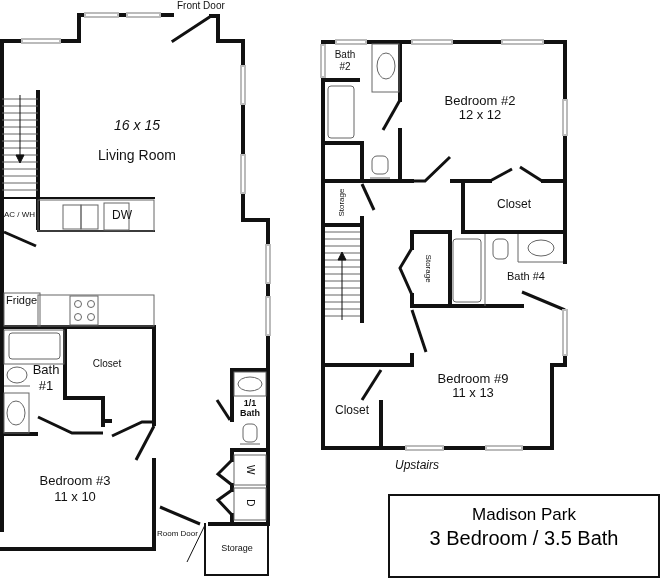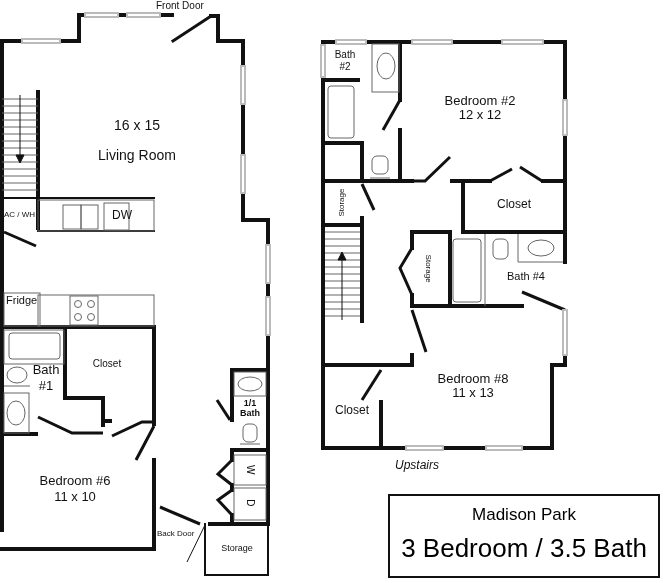--- a/index.html
+++ b/index.html
@@ -1,21 +1,21 @@
 <!DOCTYPE html>
 <html><head>
 <meta charset="utf-8">
 <style>
   html, body { margin:0; padding:0; background:#ffffff; }
   body { width:670px; height:583px; position:relative; overflow:hidden; font-family:"Liberation Sans", sans-serif; color:#000; }
   svg.plan { position:absolute; left:0; top:0; }
   .lbl { position:absolute; font-family:"Liberation Sans", sans-serif; color:#111; text-align:center; line-height:1.15; white-space:nowrap; }
   .title-box { position:absolute; left:388px; top:494px; width:272px; height:84px; border:2px solid #111; box-sizing:border-box; text-align:center; }
   .title-box .t1 { font-size:17px; margin-top:10px; line-height:1.1; }
-  .title-box .t2 { font-size:26px; margin-top:9px; line-height:1.1; }
+  .title-box .t2 { font-size:20px; margin-top:2px; line-height:1.1; }
 </style>
 </head>
 <body>
 
 <svg class="plan" width="670" height="583" viewBox="0 0 670 583">
 
   <g stroke="#111" stroke-width="4" fill="none" stroke-linecap="square">
 
     <polyline points="2,530 2,41 22,41"></polyline>
     <line x1="60" y1="41" x2="79" y2="41"></line>
@@ -215,47 +215,47 @@
 
     <rect x="453" y="239" width="28" height="63" rx="3"></rect>
     <line x1="485" y1="234" x2="485" y2="306"></line>
     <rect x="493" y="239" width="15" height="20" rx="5"></rect>
     <line x1="518" y1="234" x2="518" y2="262"></line>
     <line x1="518" y1="262" x2="563" y2="262"></line>
     <ellipse cx="541" cy="248" rx="13" ry="8"></ellipse>
   </g>
 </svg>
 
-<div class="lbl" style="left:156px;top:0px;font-size:10px;">Front Door</div>
+<div class="lbl" style="left:177px;top:0px;font-size:10px;">Front Door</div>
 <div class="lbl" style="left:87px;top:100px;width:100px;font-size:14px;margin-top:47px;">Living Room</div>
-<div class="lbl" style="left:87px;top:117px;width:100px;font-size:14px;">16 x 15</div>
+<div class="lbl" style="left:87px;top:117px;width:100px;font-size:14px;font-style:italic;">16 x 15</div>
 <div class="lbl" style="left:4px;top:210px;font-size:8px;text-align:right;">AC / WH</div>
 <div class="lbl" style="left:104px;top:209px;width:36px;font-size:12px;">DW</div>
 <div class="lbl" style="left:6px;top:294px;font-size:11px;">Fridge</div>
 <div class="lbl" style="left:28px;top:363px;width:36px;font-size:13px;">Bath</div>
 <div class="lbl" style="left:28px;top:379px;width:36px;font-size:13px;">#1</div>
 <div class="lbl" style="left:82px;top:358px;width:50px;font-size:10px;">Closet</div>
-<div class="lbl" style="left:25px;top:474px;width:100px;font-size:13px;">Bedroom #6</div>
+<div class="lbl" style="left:25px;top:474px;width:100px;font-size:13px;">Bedroom #3</div>
 <div class="lbl" style="left:25px;top:490px;width:100px;font-size:13px;">11 x 10</div>
 <div class="lbl" style="left:234px;top:398px;width:32px;font-size:9px;font-weight:bold;">1/1</div>
 <div class="lbl" style="left:234px;top:408px;width:32px;font-size:9px;font-weight:bold;">Bath</div>
 <div class="lbl" style="left:240px;top:464px;width:20px;font-size:10px;transform:rotate(90deg);">W</div>
 <div class="lbl" style="left:240px;top:497px;width:20px;font-size:10px;transform:rotate(90deg);">D</div>
-<div class="lbl" style="left:157px;top:529px;font-size:8px;">Back Door</div>
+<div class="lbl" style="left:157px;top:529px;font-size:8px;">Room Door</div>
 <div class="lbl" style="left:212px;top:543px;width:50px;font-size:9px;">Storage</div>
 
 <div class="lbl" style="left:328px;top:49px;width:34px;font-size:10px;">Bath</div>
 <div class="lbl" style="left:328px;top:61px;width:34px;font-size:10px;">#2</div>
 <div class="lbl" style="left:430px;top:94px;width:100px;font-size:13px;">Bedroom #2</div>
 <div class="lbl" style="left:430px;top:108px;width:100px;font-size:13px;">12 x 12</div>
 <div class="lbl" style="left:322px;top:198px;width:40px;font-size:8px;transform:rotate(-90deg);">Storage</div>
 <div class="lbl" style="left:484px;top:198px;width:60px;font-size:12px;">Closet</div>
 <div class="lbl" style="left:408px;top:264px;width:40px;font-size:8px;transform:rotate(90deg);">Storage</div>
 <div class="lbl" style="left:496px;top:270px;width:60px;font-size:11px;">Bath #4</div>
-<div class="lbl" style="left:423px;top:372px;width:100px;font-size:13px;">Bedroom #8</div>
+<div class="lbl" style="left:423px;top:372px;width:100px;font-size:13px;">Bedroom #9</div>
 <div class="lbl" style="left:423px;top:386px;width:100px;font-size:13px;">11 x 13</div>
 <div class="lbl" style="left:327px;top:404px;width:50px;font-size:12px;">Closet</div>
 <div class="lbl" style="left:395px;top:459px;font-size:12px;font-style:italic;">Upstairs</div>
 
 <div class="title-box">
   <div class="t1">Madison Park</div>
   <div class="t2">3 Bedroom / 3.5 Bath</div>
 </div>
 
 </body></html>

